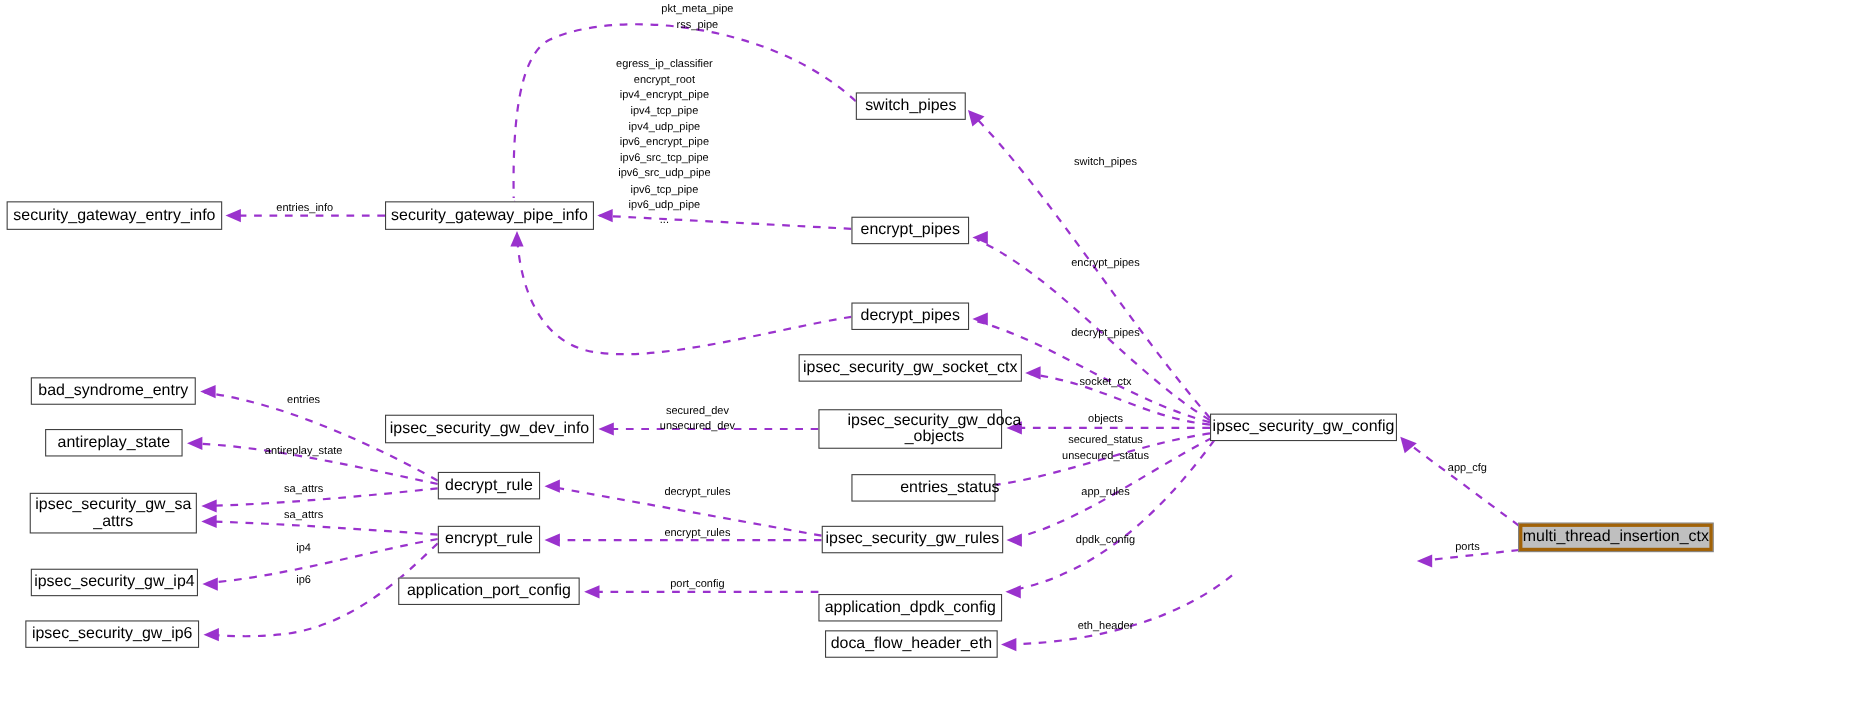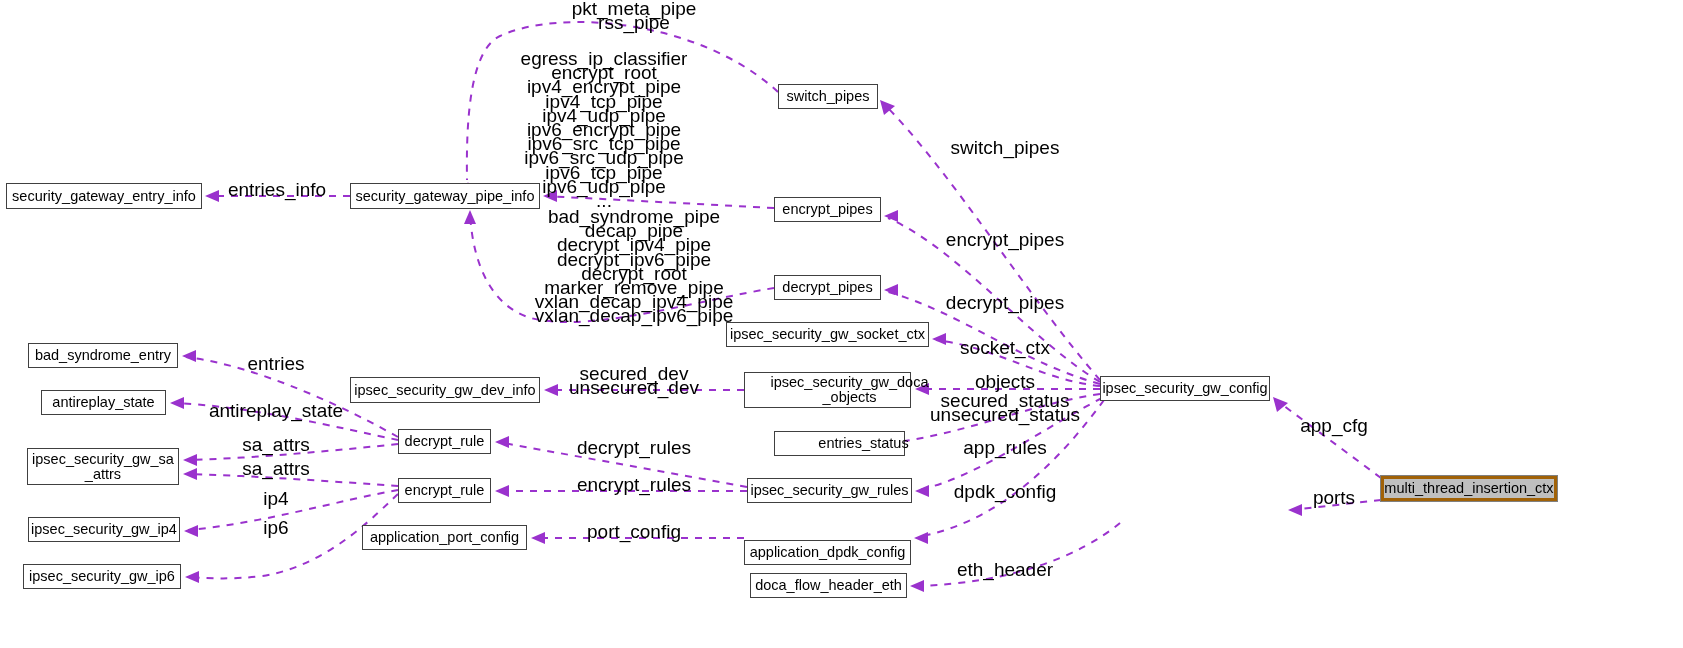--- a/index.html
+++ b/index.html
@@ -39,21 +39,21 @@
     white-space: pre;
     z-index: 3;
   }
   .node.highlight {
     background: #bfbfbf;
     border: 3px solid #a16207;
     box-shadow: 0 0 0 1px #808080;
   }
   .edge-label {
     position: absolute;
-    font-size: 19px;
+    font-size: 10px;
     line-height: 15px;
     color: #000000;
     text-align: center;
     white-space: pre;
     z-index: 2;
     transform: translateX(-50%);
   }
   .edge-label.multiline {
     line-height: 14.2px;
   }
@@ -120,28 +120,20 @@
 encrypt_root
 ipv4_encrypt_pipe
 ipv4_tcp_pipe
 ipv4_udp_pipe
 ipv6_encrypt_pipe
 ipv6_src_tcp_pipe
 ipv6_src_udp_pipe
 ipv6_tcp_pipe
 ipv6_udp_pipe
 ...</div>
-    <div class="edge-label multiline" style="left: 634px; top: 210px;">bad_syndrome_pipe
-decap_pipe
-decrypt_ipv4_pipe
-decrypt_ipv6_pipe
-decrypt_root
-marker_remove_pipe
-vxlan_decap_ipv4_pipe
-vxlan_decap_ipv6_pipe</div>
     <div class="edge-label" style="left: 277px; top: 182px;">entries_info</div>
     <div class="edge-label" style="left: 1005px; top: 140px;">switch_pipes</div>
     <div class="edge-label" style="left: 1005px; top: 232px;">encrypt_pipes</div>
     <div class="edge-label" style="left: 1005px; top: 295px;">decrypt_pipes</div>
     <div class="edge-label" style="left: 1005px; top: 340px;">socket_ctx</div>
     <div class="edge-label" style="left: 1005px; top: 374px;">objects</div>
     <div class="edge-label multiline" style="left: 1005px; top: 394px;">secured_status
 unsecured_status</div>
     <div class="edge-label" style="left: 1005px; top: 440px;">app_rules</div>
     <div class="edge-label" style="left: 1005px; top: 484px;">dpdk_config</div>

